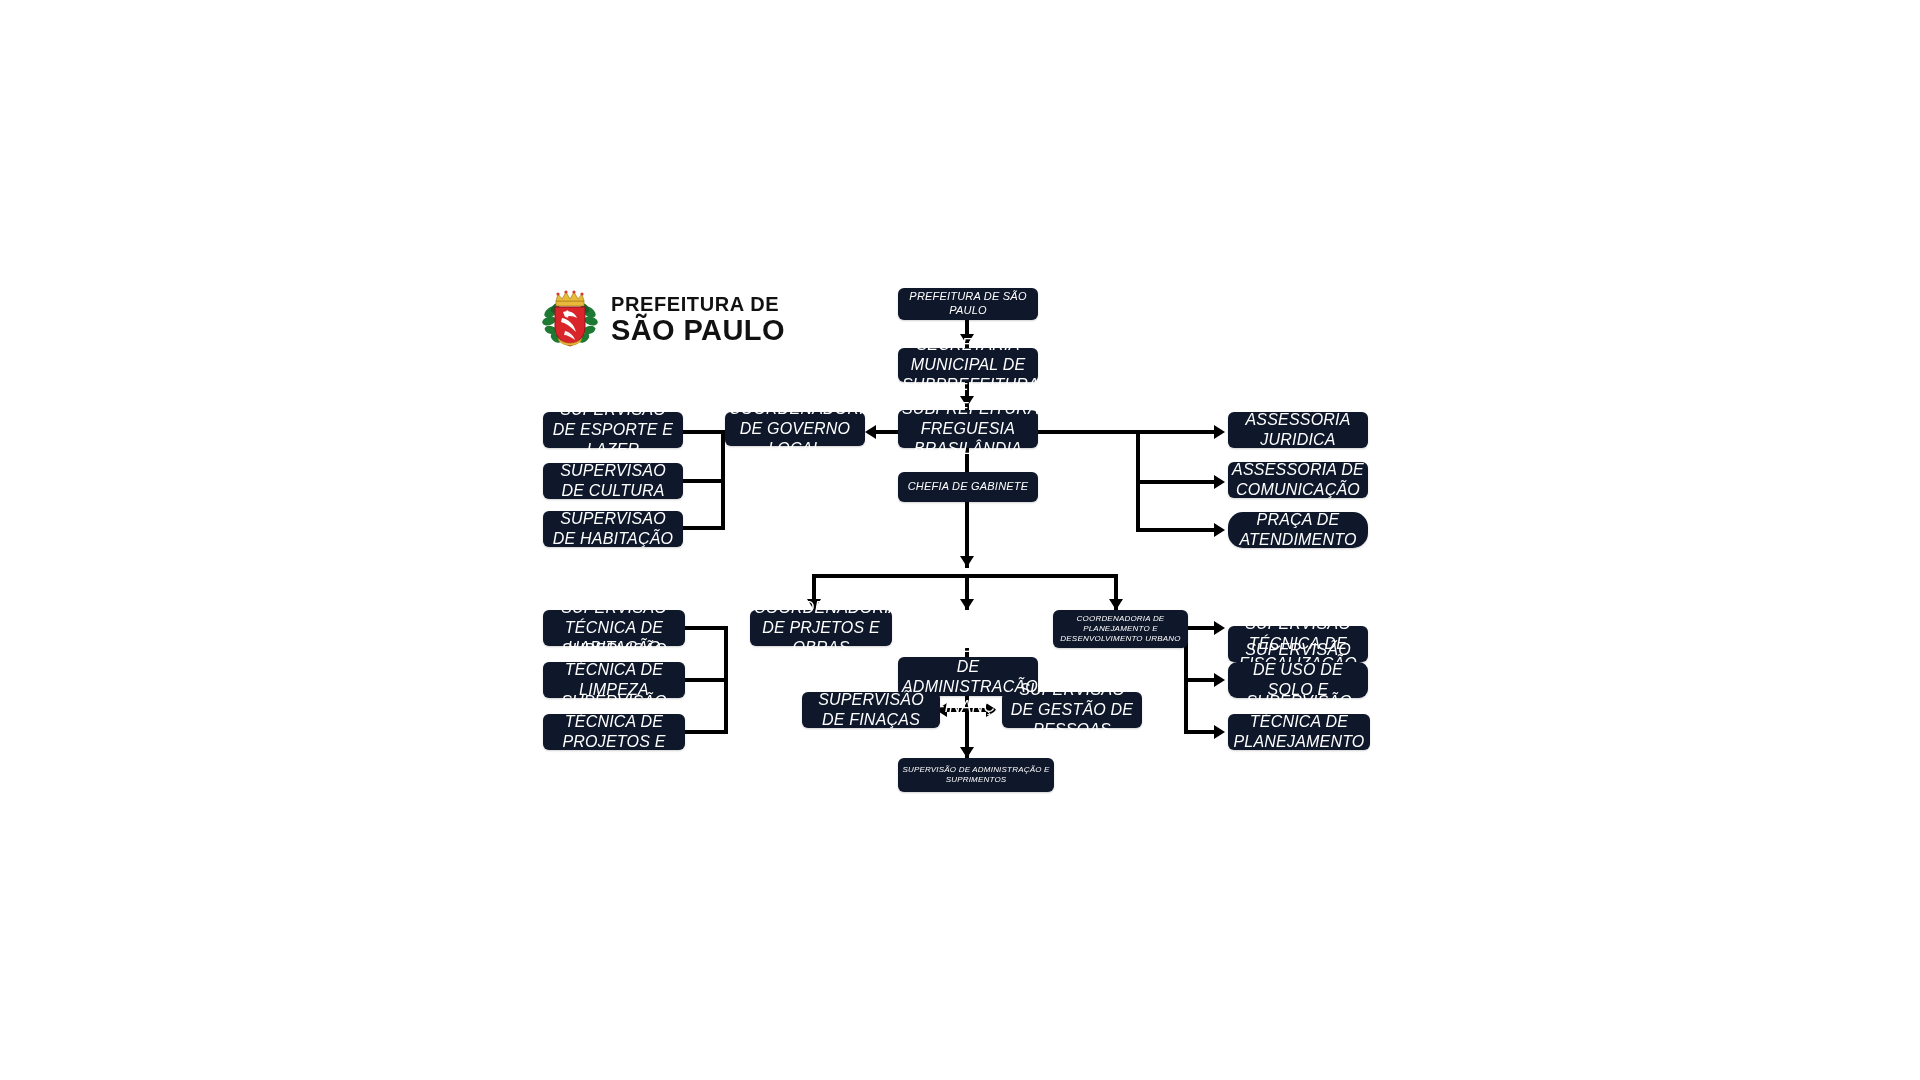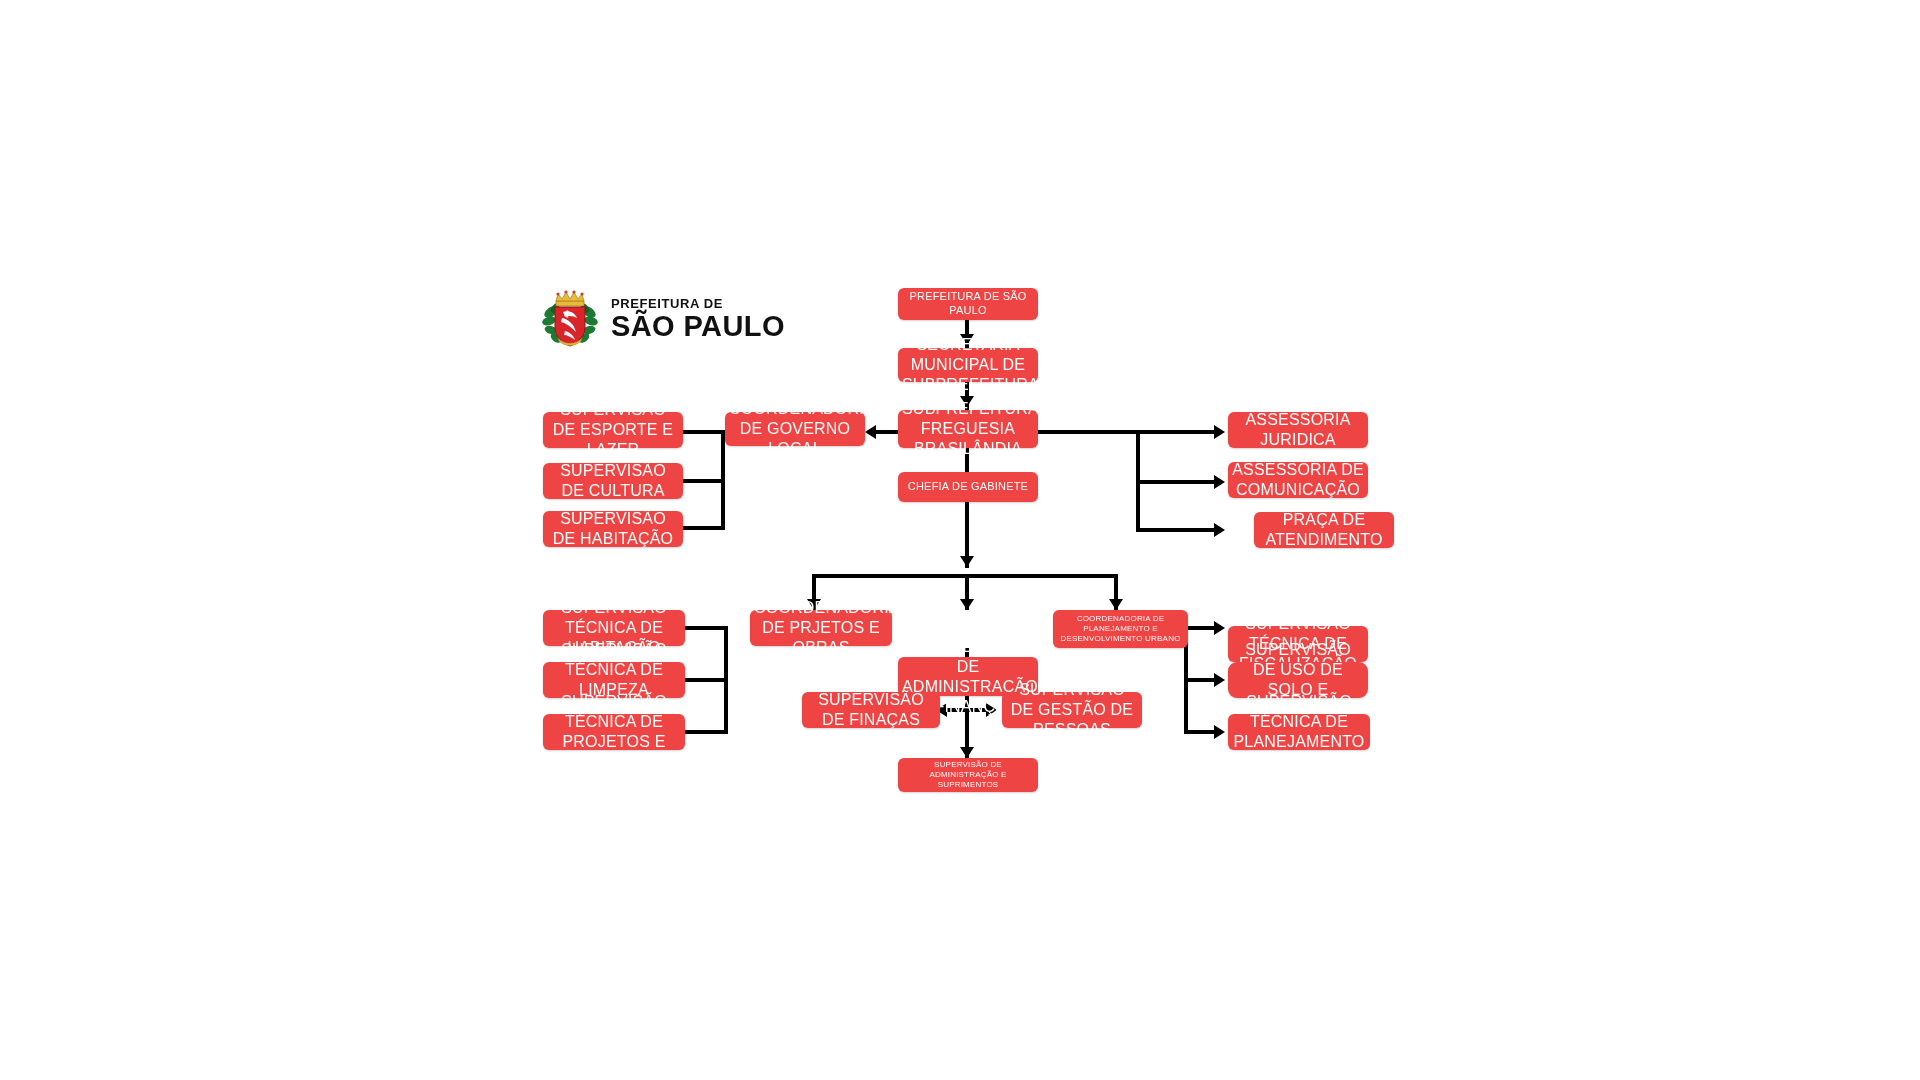--- a/index.html
+++ b/index.html
@@ -15,32 +15,33 @@
   #canvas {
     position: relative;
     width: 1920px;
     height: 1080px;
     background: #ffffff;
   }
 
   
   .node {
     position: absolute;
-    background: #ef4444;
+    background: #0f172a;
     color: #ffffff;
     border-radius: 6px;
     display: flex;
     align-items: center;
     justify-content: center;
     text-align: center;
     box-sizing: border-box;
     padding: 2px 4px;
     line-height: 1.25;
     letter-spacing: .2px;
     box-shadow: 0 1px 2px rgba(0,0,0,.18);
+    font-style: italic;
   }
   .node span { display: block; width: 100%; }
 
   .fs11 { font-size: 11px; }
   .fs10 { font-size: 16px; }
   .fs8  { font-size: 8px; }
 
   
   .ln {
     position: absolute;
@@ -73,21 +74,21 @@
     align-items: center;
     gap: 12px;
   }
   #logo-text {
     display: flex;
     flex-direction: column;
     justify-content: center;
     line-height: 1.0;
   }
   #logo-line1 {
-    font-size: 13px;
+    font-size: 20px;
     font-weight: bold;
     letter-spacing: .6px;
     color: #111111;
   }
   #logo-line2 {
     font-size: 29px;
     font-weight: bold;
     letter-spacing: .4px;
     color: #111111;
     margin-top: 2px;
@@ -244,21 +245,21 @@
   </div>
 
   <div class="node fs10" style="left:1228px; top:412px; width:140px; height:36px;">
     <span>ASSESSORIA JURIDICA</span>
   </div>
 
   <div class="node fs10" style="left:1228px; top:462px; width:140px; height:36px;">
     <span>ASSESSORIA DE COMUNICAÇÃO</span>
   </div>
 
-  <div class="node fs10" style="left:1254px; top:512px; width:140px; height:36px;">
+  <div class="node fs10" style="left:1228px; top:512px; width:140px; height:36px;border-radius:15px;">
     <span>PRAÇA DE ATENDIMENTO</span>
   </div>
 
   <div class="node fs10" style="left:750px; top:610px; width:142px; height:36px;">
     <span>COORDENADORIA DE PRJETOS E OBRAS</span>
   </div>
 
   <div class="node fs10" style="left:898px; top:610px; width:140px; height:39px;margin-top:47px;">
     <span>COORDENADORIA DE ADMINISTRAÇÃO E FINANÇAS</span>
   </div>
@@ -292,17 +293,17 @@
   </div>
 
   <div class="node fs10" style="left:802px; top:692px; width:138px; height:36px;">
     <span>SUPERVISÃO DE FINAÇAS</span>
   </div>
 
   <div class="node fs10" style="left:1002px; top:692px; width:140px; height:36px;">
     <span>SUPERVISÃO DE GESTÃO DE PESSOAS</span>
   </div>
 
-  <div class="node fs8" style="left:898px; top:758px; width:140px; height:34px;">
+  <div class="node fs8" style="left:898px; top:758px; width:156px; height:34px;">
     <span>SUPERVISÃO DE ADMINISTRAÇÃO E SUPRIMENTOS</span>
   </div>
 
 </div>
 
 </body></html>

